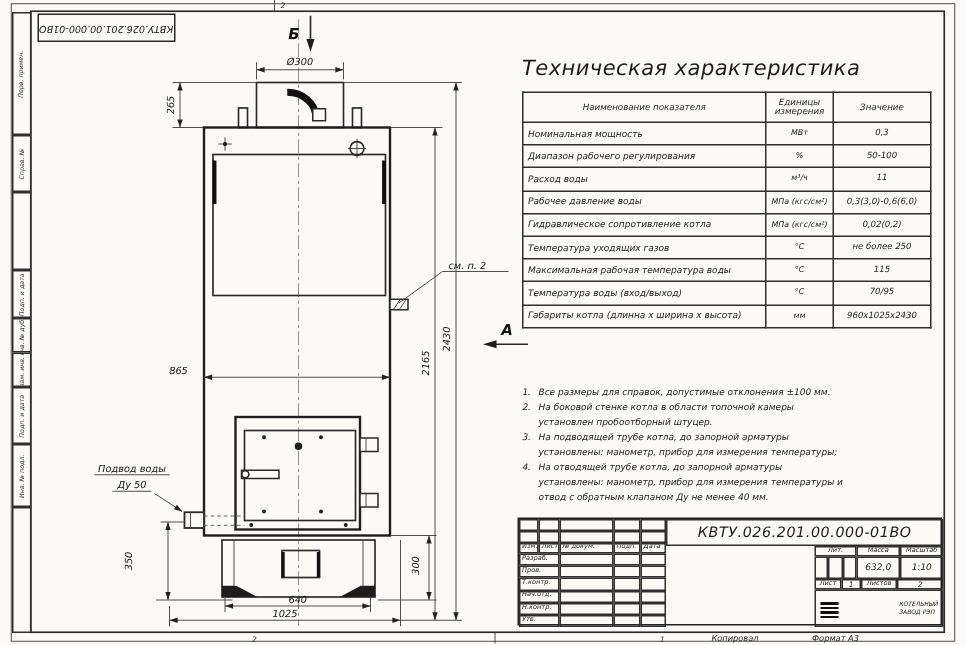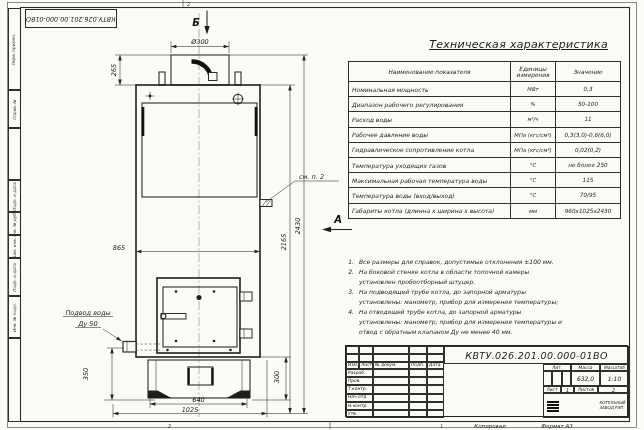--- a/index.html
+++ b/index.html
@@ -14,22 +14,22 @@
   .cl{stroke:#6a6a6a;stroke-width:.5;fill:none;stroke-dasharray:9 2.5 2 2.5}
   .dash{stroke:#555;stroke-width:.6;fill:none;stroke-dasharray:2.4 2}
   .thk{stroke:#111;fill:none}
   .fl{fill:#1d1d1d;stroke:none}
   .paper{fill:#fbfaf7}
   text.d{font:italic 6.5px "DejaVu Sans",sans-serif;fill:#161616}
   text.v{font:italic 600 10px "DejaVu Sans",sans-serif;fill:#111}
   text.z{font:italic 5px "DejaVu Sans",sans-serif;fill:#333}
 
   
-  .spec-title{position:absolute;left:348px;top:38px;width:260px;text-align:right;
-              font-size:11px;letter-spacing:.3px;text-decoration:underline;}
+  .spec-title{position:absolute;left:348px;top:38px;width:260px;text-align:left;
+              font-size:14px;letter-spacing:.3px;}
   table.spec{position:absolute;left:348px;top:61px;border-collapse:collapse;table-layout:fixed;}
   table.spec th,table.spec td{border:.8px solid #2f2f2f;overflow:hidden;font-weight:normal;}
   table.spec th{font-size:5.8px;text-align:center;height:19px;padding:0 1px;}
   td.c-name{width:156px;font-size:6px;text-align:left;padding:0 2px 0 3px;height:14.2px;}
   td.c-unit{width:42px;font-size:5.3px;text-align:center;}
   td.c-val{width:62px;font-size:5.7px;text-align:center;}
 
   
   .notes{position:absolute;left:344px;top:257px;width:228px;}
   .note{display:flex;margin:0;}

